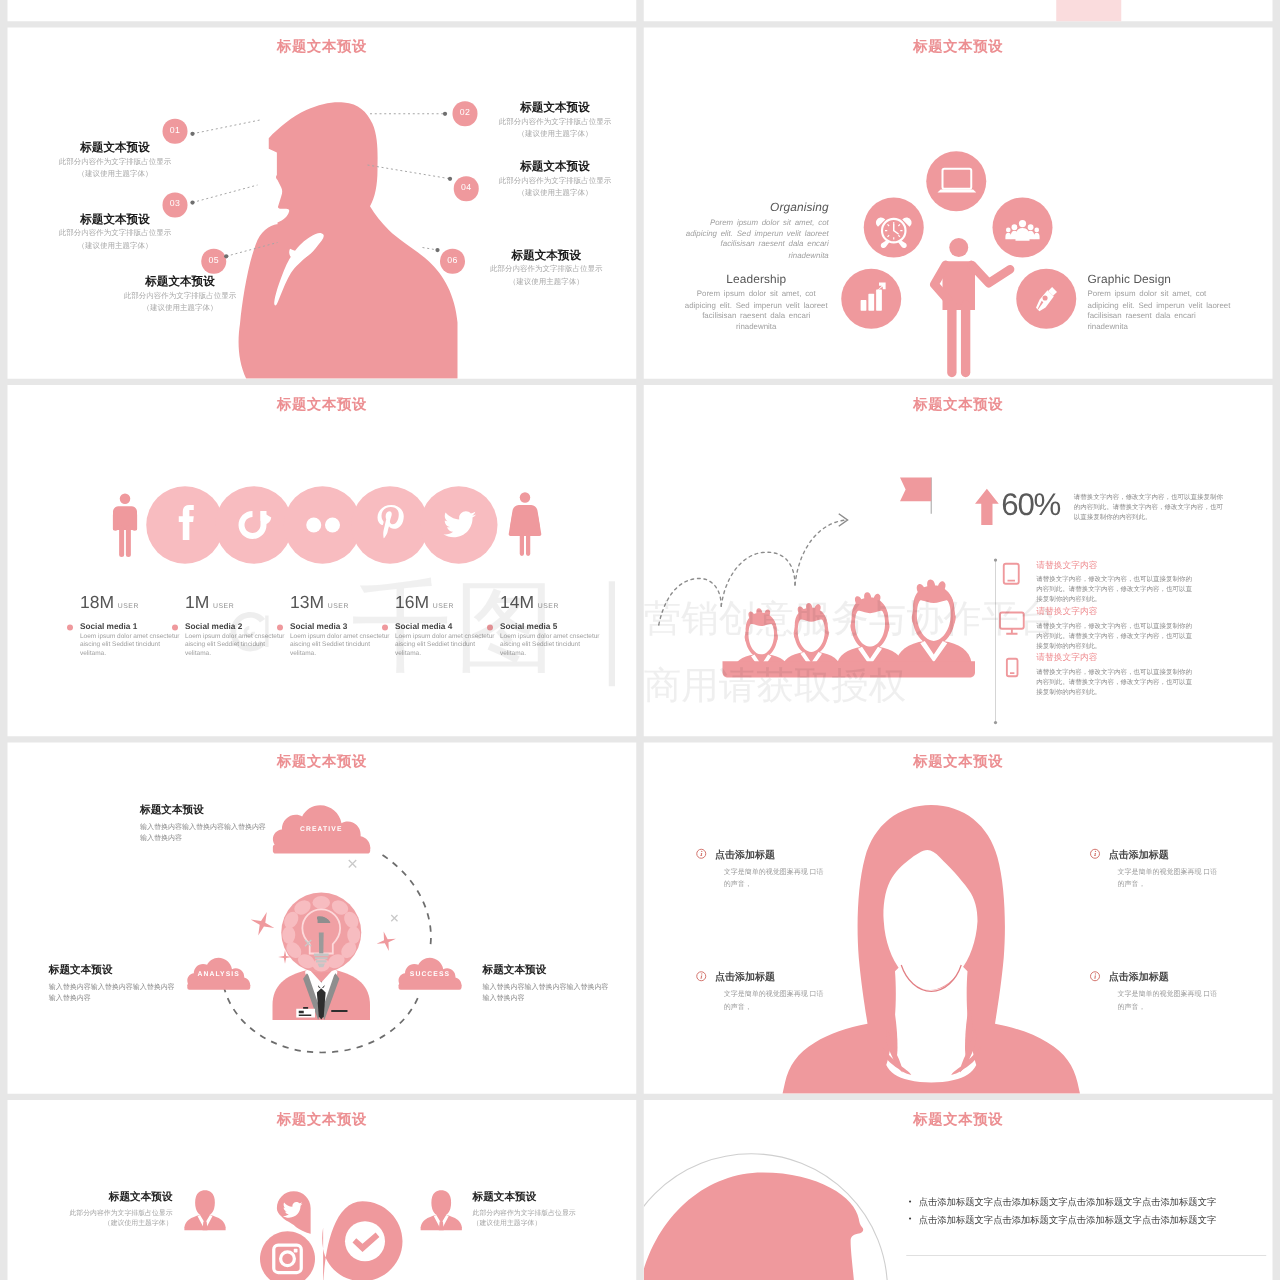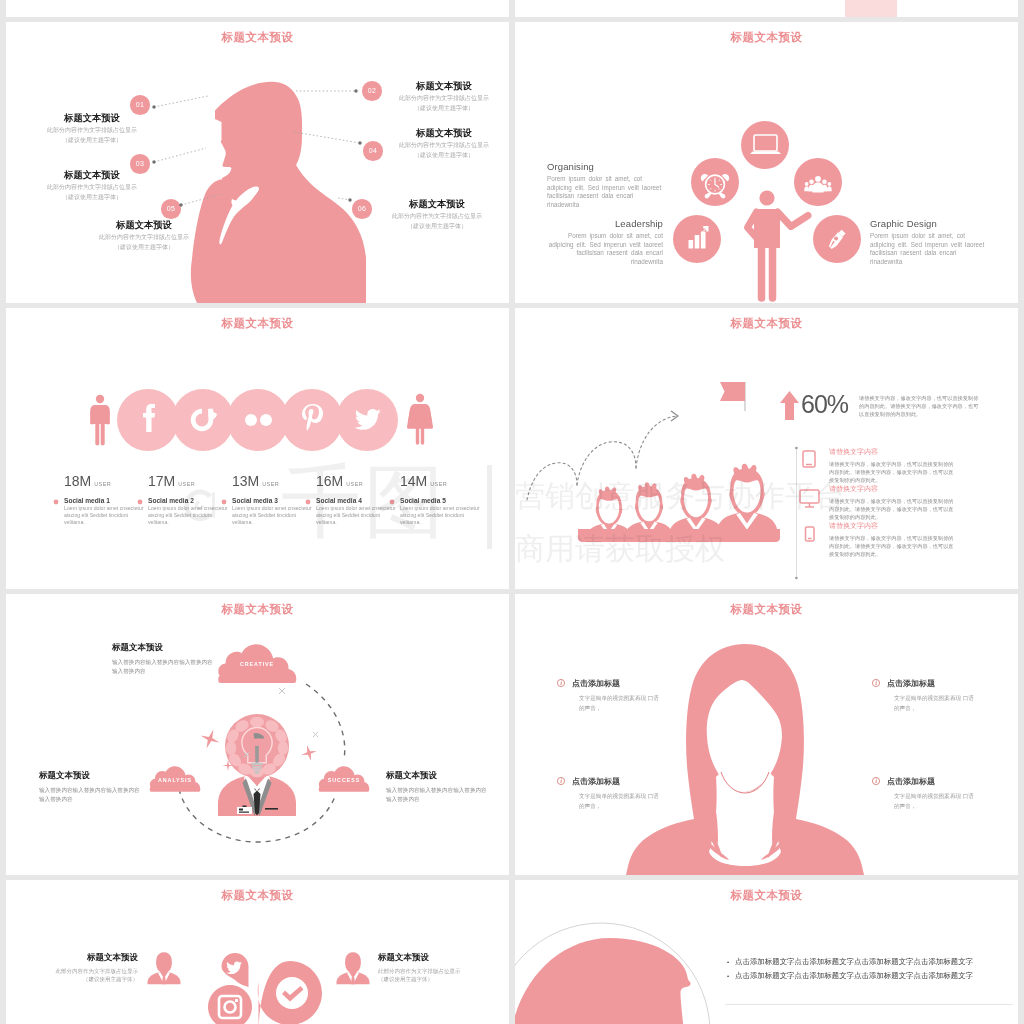--- a/index.html
+++ b/index.html
@@ -209,25 +209,25 @@
         <path d="M 185 212 L 190.5 206.5 L 188.2 206.5 L 188.2 204 L 193.5 204 L 193.5 209.4 L 191.2 209.4 L 191.2 207.2 Z"></path>
       </g>
 
       <g transform="translate(322,217) scale(0.78) translate(-323.5,-217.5)">
         <path fill="#fff" d="M 329.5 205.5 L 334.5 210.5 L 330.5 214.5 L 325.5 209.5 Z"></path>
         <path fill="#fff" d="M 324.8 208.8 L 331.2 215.2 L 322.8 226.6 L 316.5 230.2 L 313 226.7 L 316.6 218.4 Z"></path>
         <path fill="#ef999d" d="M 318.8 219.5 L 320.5 221.2 L 315.2 228.5 L 314.7 228 Z"></path>
         <circle cx="322.3" cy="216.8" r="2.6" fill="#ef999d"></circle>
       </g>
     </svg>
-    <div class="s2txt" style="left:32px;top:139px;width:116px;text-align:left;">
+    <div class="s2txt" style="left:32px;top:139px;width:116px;text-align:right;font-style:italic;">
       <div class="h">Organising</div>
       <div class="p">Porem ipsum dolor sit amet, cot adipicing elit. Sed imperun velit laoreet facilisisan raesent dala encari rinadewnita</div>
     </div>
-    <div class="s2txt" style="left:32px;top:196px;width:116px;text-align:right;">
+    <div class="s2txt" style="left:32px;top:196px;width:116px;text-align:center;">
       <div class="h">Leadership</div>
       <div class="p">Porem ipsum dolor sit amet, cot adipicing elit. Sed imperun velit laoreet facilisisan raesent dala encari rinadewnita</div>
     </div>
     <div class="s2txt" style="left:355px;top:196px;width:116px;text-align:left;">
       <div class="h">Graphic Design</div>
       <div class="p">Porem ipsum dolor sit amet, cot adipicing elit. Sed imperun velit laoreet facilisisan raesent dala encari rinadewnita</div>
     </div>
   </div>
   <div class="slide c0 r1">
     <div class="title">标题文本预设</div>
@@ -290,21 +290,21 @@
           <circle cx="302" cy="194" r="2.4"></circle>
         <circle cx="386" cy="194" r="2.4"></circle>
       </g>
     </svg>
     <div class="s3col" style="left:58px;">
       <div class="num"><span>18M</span><span class="user">USER</span></div>
       <div class="h">Social media 1</div>
       <div class="p">Loem ipsum dolor amet cnsectetur aiscing elit Seddiet tincidunt velitama.</div>
     </div>
     <div class="s3col" style="left:142px;">
-      <div class="num"><span>17M</span><span class="user">USER</span></div>
+      <div class="num"><span>1M</span><span class="user">USER</span></div>
       <div class="h">Social media 2</div>
       <div class="p">Loem ipsum dolor amet cnsectetur aiscing elit Seddiet tincidunt velitama.</div>
     </div>
     <div class="s3col" style="left:226px;">
       <div class="num"><span>13M</span><span class="user">USER</span></div>
       <div class="h">Social media 3</div>
       <div class="p">Loem ipsum dolor amet cnsectetur aiscing elit Seddiet tincidunt velitama.</div>
     </div>
     <div class="s3col" style="left:310px;">
       <div class="num"><span>16M</span><span class="user">USER</span></div>

